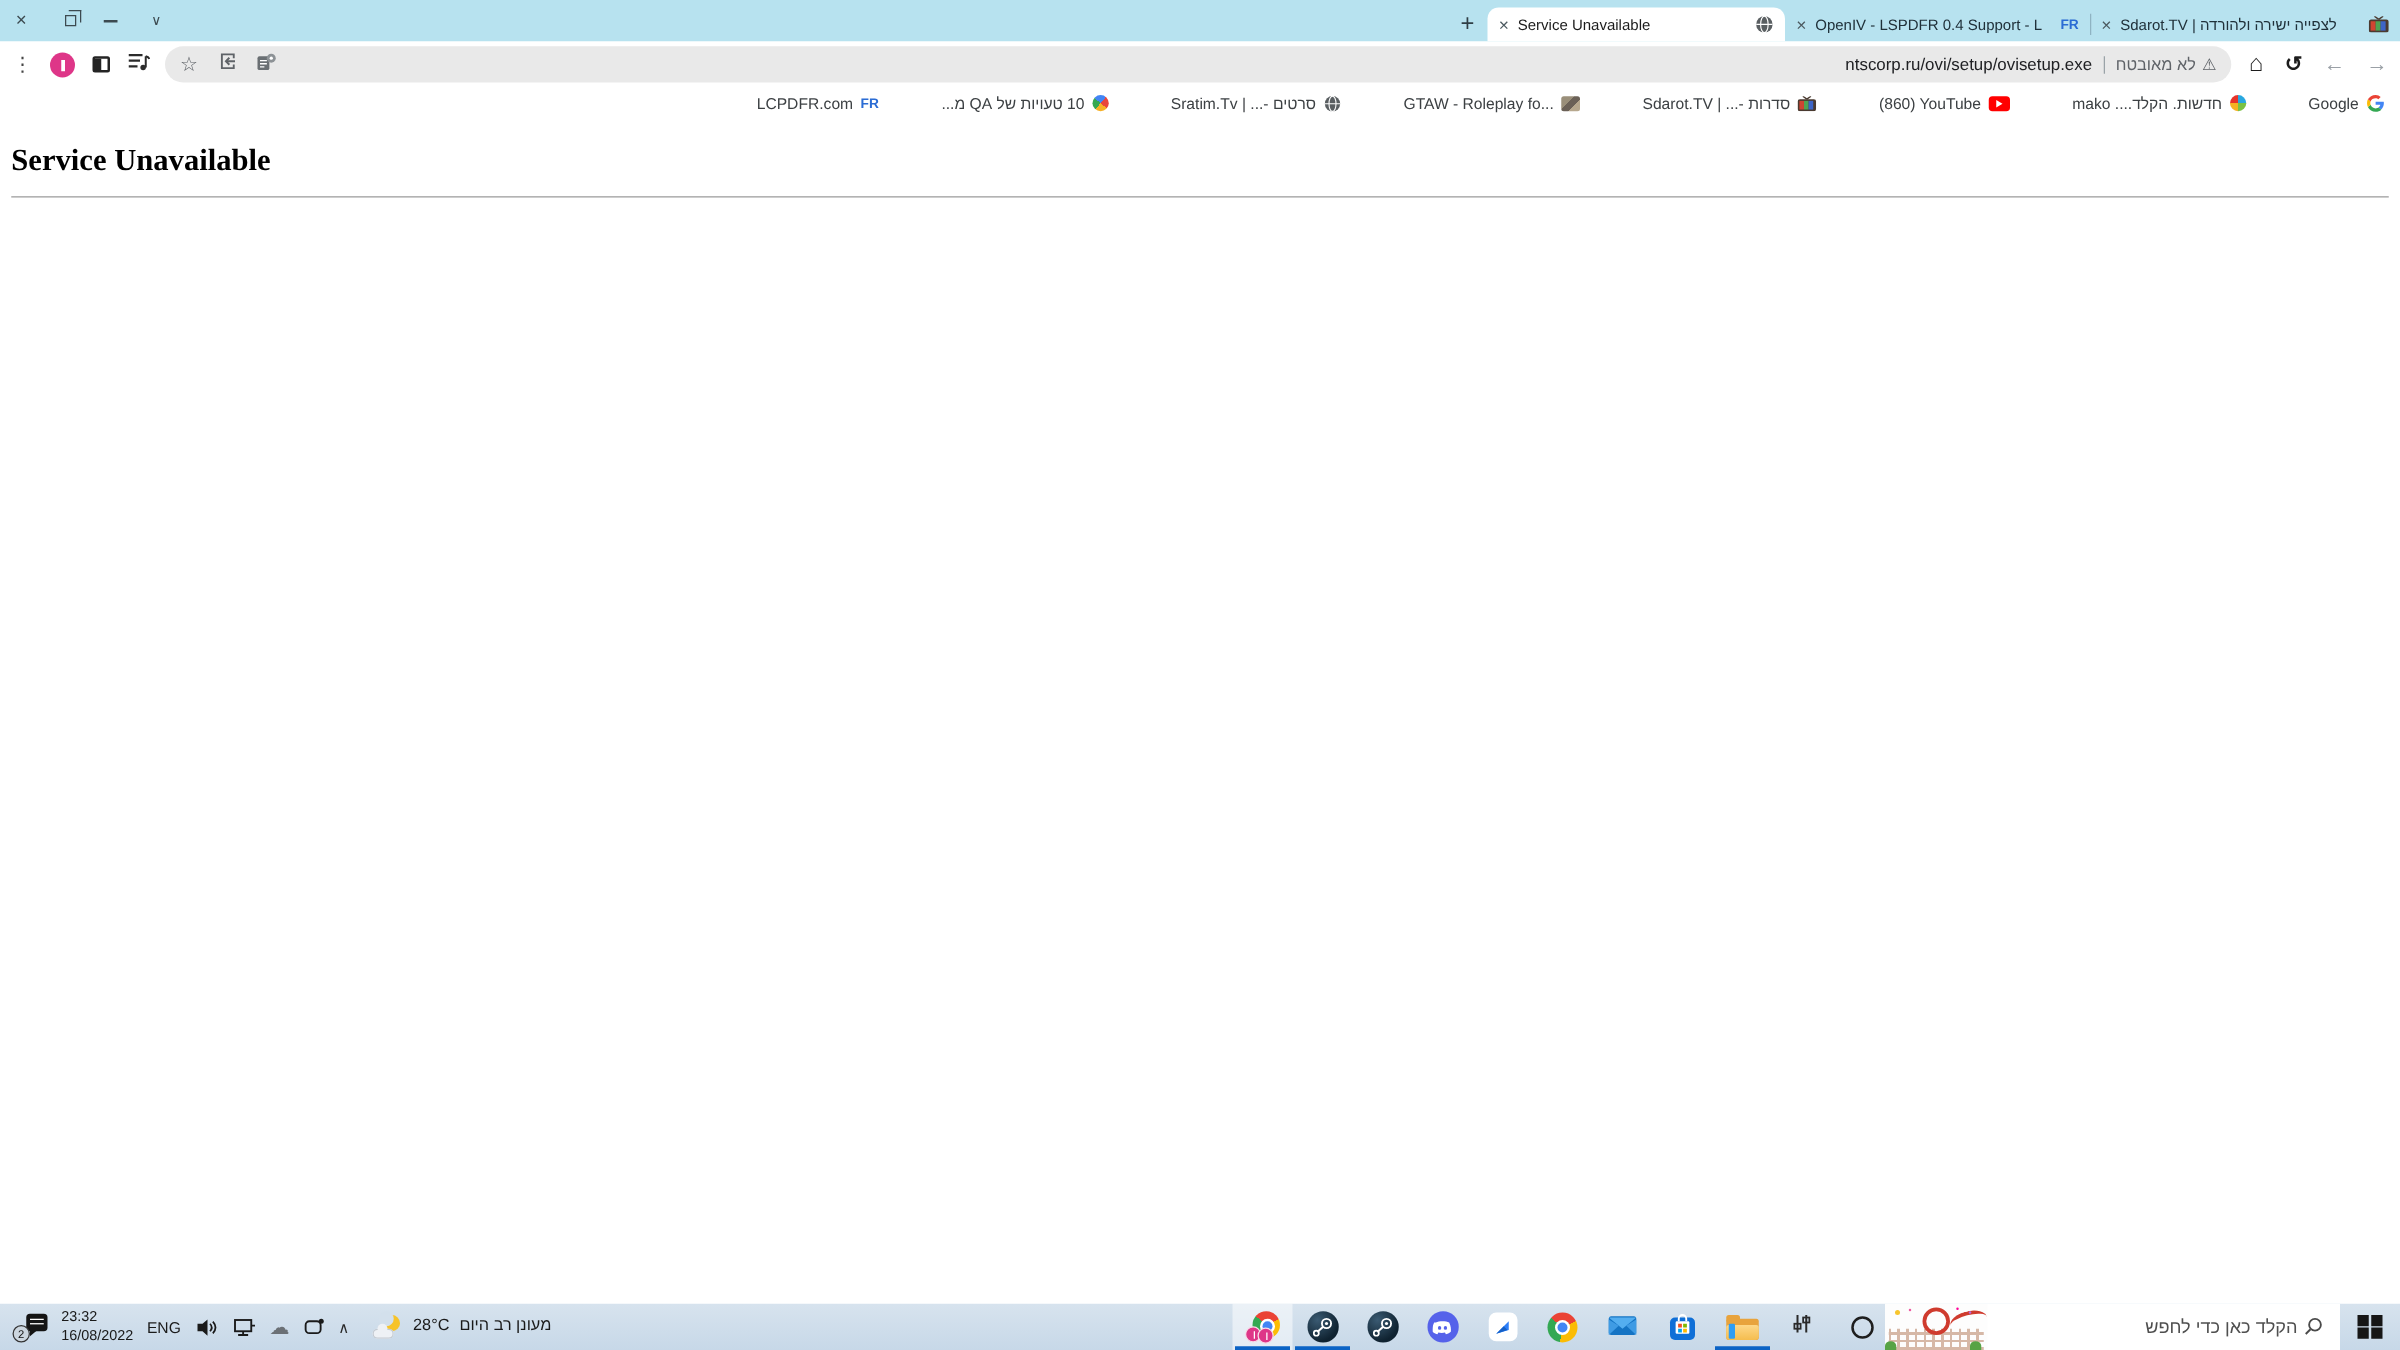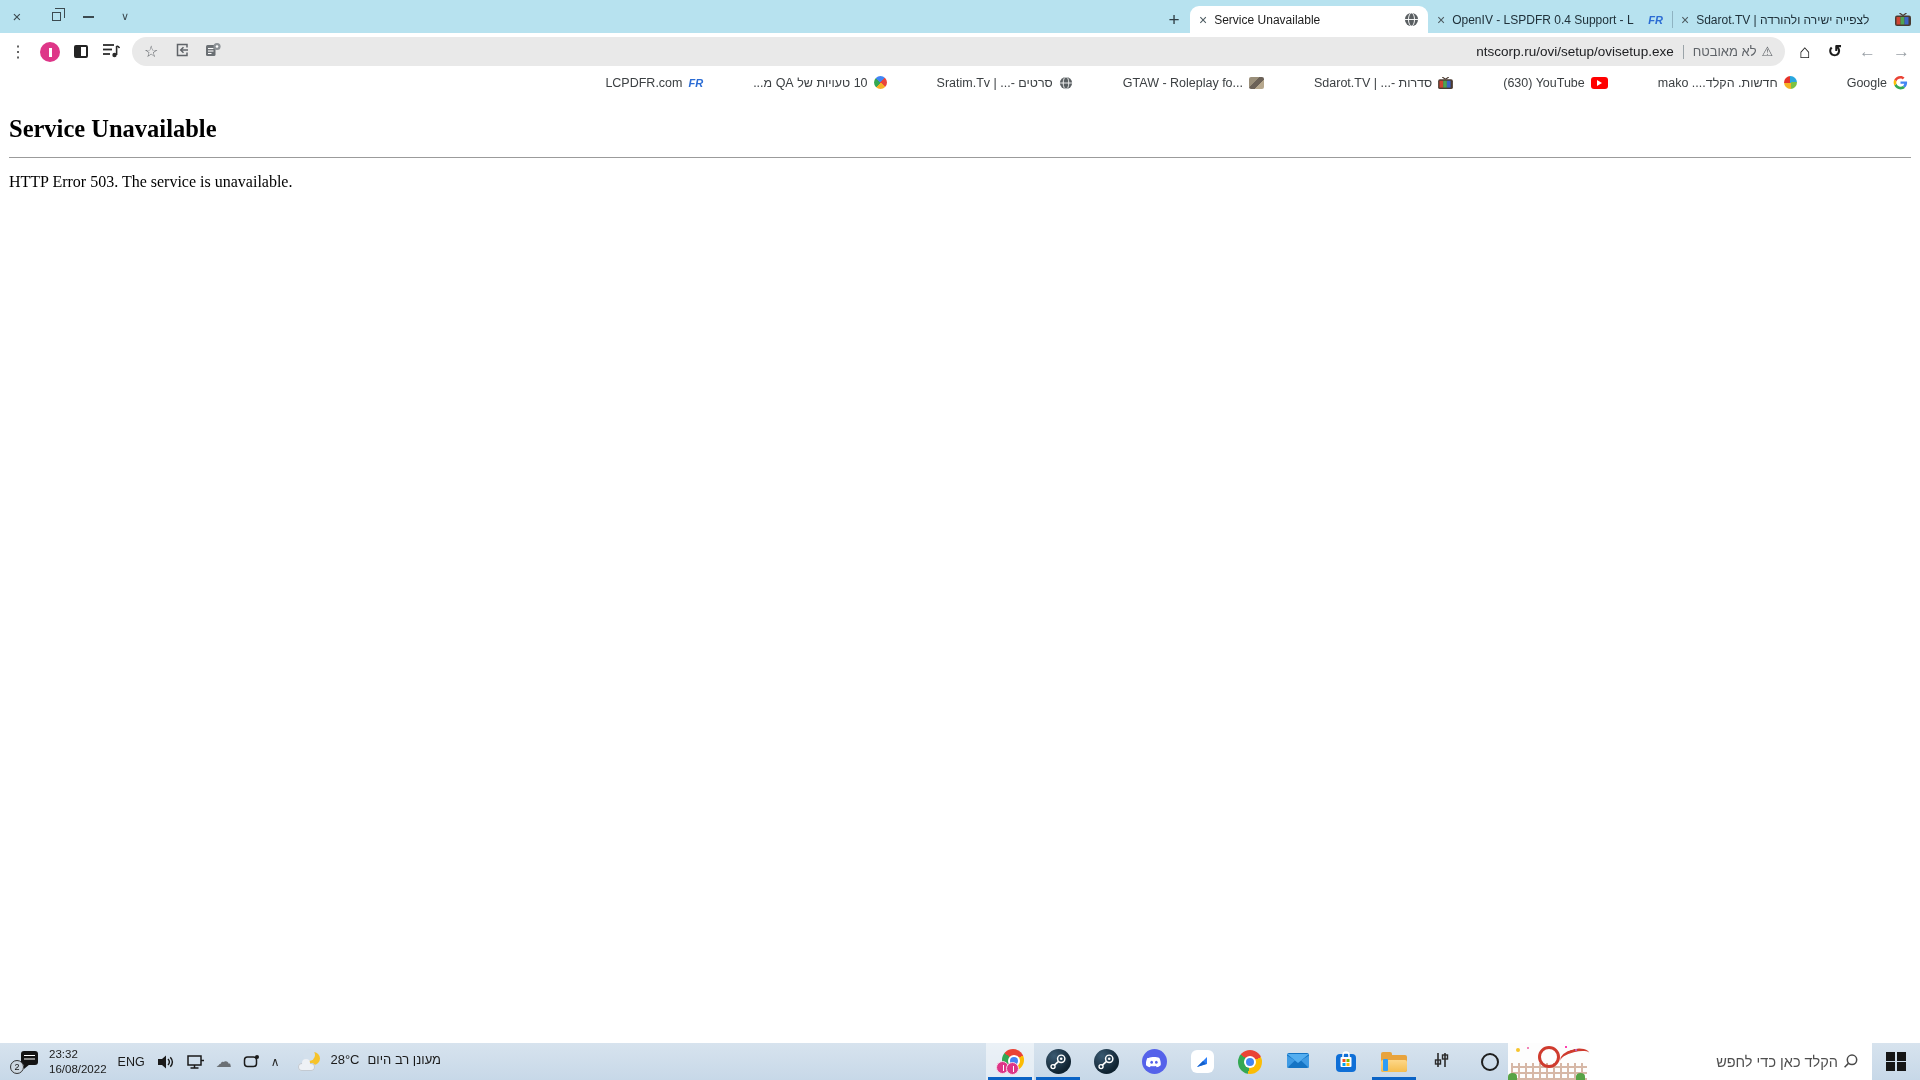--- a/index.html
+++ b/index.html
@@ -23,21 +23,21 @@
   .newtab-btn { width:32px; display:flex; align-items:center; justify-content:center;
     font-size:19px; color:#2f3e45; }
   .tab { display:flex; align-items:center; gap:7px; padding:0 9px;
     font-size:12px; color:#20313a; overflow:hidden; white-space:nowrap; position:relative; }
   .tab.active { background:#fff; border-radius:9px 9px 0 0; color:#1c1c1c; width:238px; }
   .tab.inactive { width:244px; }
   .tab.divided::before { content:''; position:absolute; left:0; top:5px; bottom:5px;
     width:1px; background:#8fb3c2; }
   .tab-close { font-size:14px; color:#4c5a60; flex:0 0 auto; }
   .tab-title { flex:1 1 auto; overflow:hidden; text-overflow:clip; white-space:nowrap; }
-  .fr-badge { font-style:italic; font-weight:800; color:#2b6cd4; font-size:11px; }
+  .fr-badge { font-weight:800; color:#2b6cd4; font-size:11px; }
 
   
   .toolbar { height:37px; background:#fff; display:flex; align-items:center; padding:0 10px; }
   .tb-left { display:flex; align-items:center; gap:14px; margin-right:12px; }
   .kebab { font-size:16px; color:#454545; }
   .avatar { width:20px; height:20px; border-radius:50%; background:#de3688; position:relative; }
   .avatar::after { content:''; position:absolute; left:9px; top:6px; width:2.5px; height:9px; background:#fff; }
   .panel-ic { width:14px; height:13px; border:2px solid #242424; border-radius:2px; position:relative; }
   .panel-ic::before { content:''; position:absolute; left:0; top:0; bottom:0; width:5px; background:#242424; }
 
@@ -302,21 +302,21 @@
             <rect x="0" y="2.5" width="16" height="10.5" rx="2" fill="#4a3a30"></rect>
             <rect x="1.5" y="4" width="4" height="7.5" fill="#d04432"></rect>
             <rect x="5.5" y="4" width="4" height="7.5" fill="#4fa352"></rect>
             <rect x="9.5" y="4" width="4" height="7.5" fill="#3d64c6"></rect>
             <line x1="8" y1="2.5" x2="4.5" y2="0" stroke="#4a3a30" stroke-width="1.2"></line>
             <line x1="8" y1="2.5" x2="11.5" y2="0" stroke="#4a3a30" stroke-width="1.2"></line>
           </svg>
       </span>
     </span>
     <span class="bm">
-      <span>(630) YouTube</span>
+      <span>(860) YouTube</span>
       <span class="fav yt-ic"></span>
     </span>
     <span class="bm">
       <span dir="rtl">חדשות. הקלד.... mako</span>
       <span class="fav mako-ic"></span>
     </span>
     <span class="bm">
       <span>Google</span>
       <span class="fav">
         <svg width="15" height="15" viewBox="0 0 48 48">
@@ -325,21 +325,20 @@
             <path fill="#FBBC05" d="M11.2 28.3c-.5-1.4-.8-2.8-.8-4.3s.3-2.9.8-4.3l-7-5.4C2.8 17.1 2 20.4 2 24s.8 6.9 2.2 9.7l7-5.4z"></path>
             <path fill="#EA4335" d="M24 11.4c3.4 0 5.7 1.5 7 2.7l5.9-5.8C33.3 4.9 29.9 3 24 3 15.3 3 7.9 8.4 4.2 14.3l7 5.4C13 14.3 18 11.4 24 11.4z"></path>
           </svg>
       </span>
     </span>
   </div>
 
   <div class="content">
     <h1>Service Unavailable</h1>
     <hr>
-    <p>HTTP Error 503. The service is unavailable.</p>
   </div>
 
   <div class="taskbar">
     <div class="tray-left">
       <span class="ac-wrap">
         <span class="ac-bubble"></span>
         <span class="ac-badge">2</span>
       </span>
       <span class="clock">
         <div>23:32</div>

